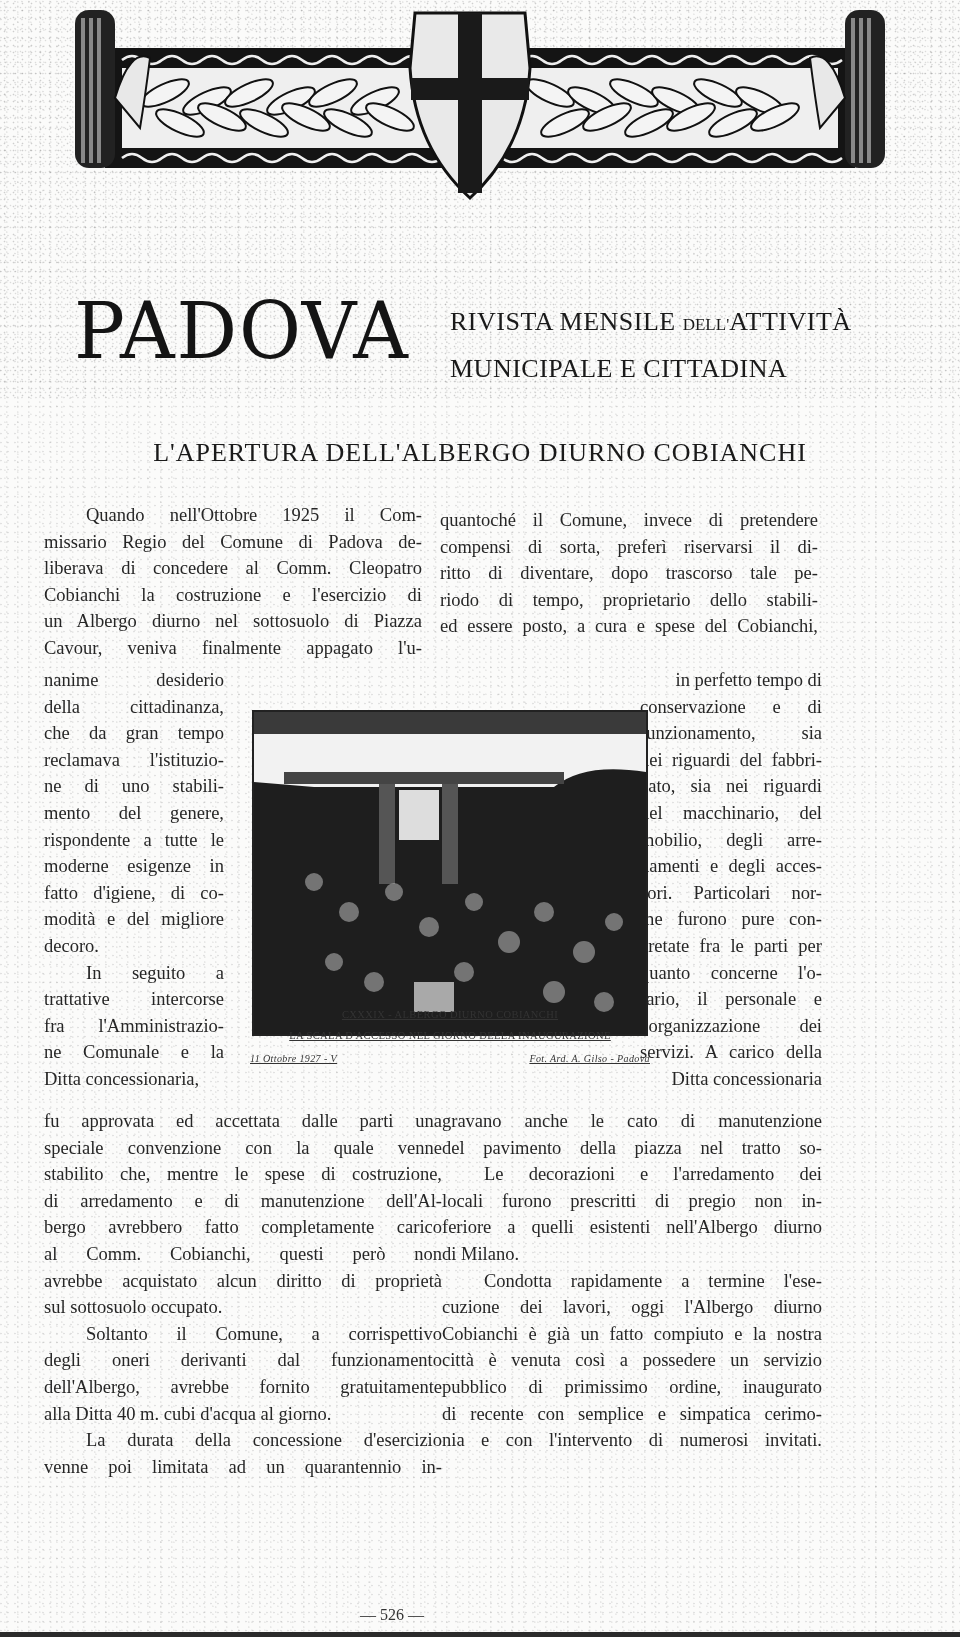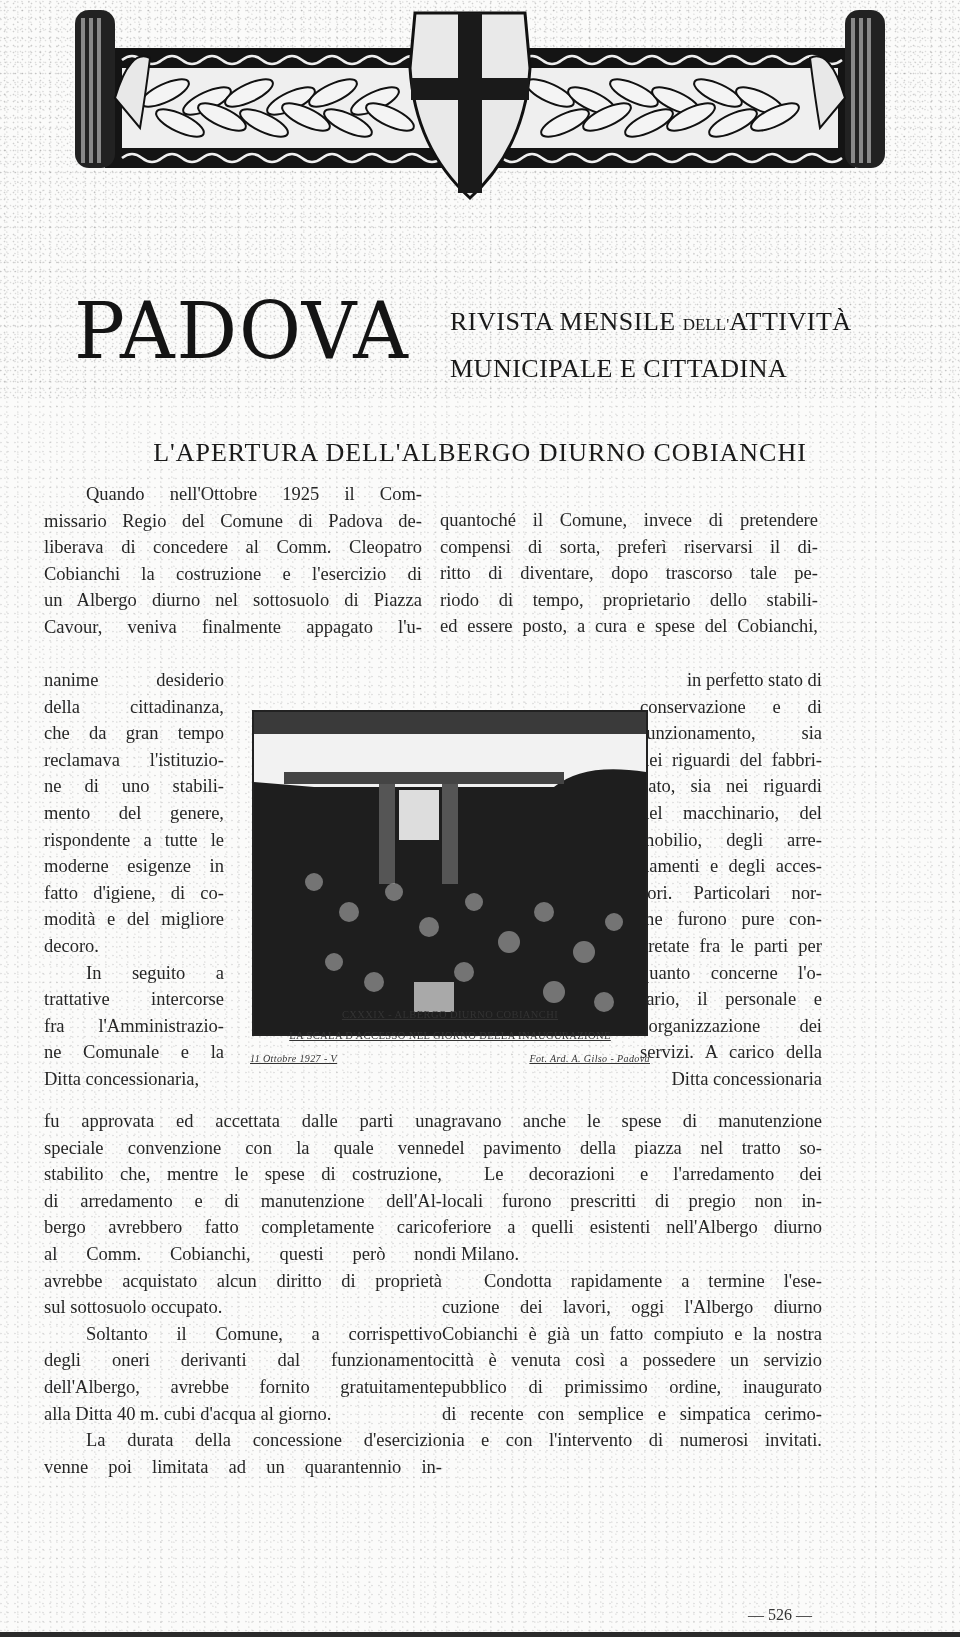--- a/index.html
+++ b/index.html
@@ -60,22 +60,22 @@
   .photo {
     position: absolute; left: 252px; top: 710px; width: 396px; height: 326px;
     border: 2px solid #222; box-sizing: border-box; background: #2a2a2a; overflow: hidden;
   }
   .caption {
     position: absolute; left: 250px; width: 400px;
     font-family: "Liberation Serif", "DejaVu Serif", serif;
     color: #333; font-size: 10.5px; letter-spacing: 0.4px;
   }
   .page-number {
-    position: absolute; left: 0; width: 784px; top: 1606px; text-align: right;
-    font-family: "Liberation Serif", "DejaVu Serif", serif; font-size: 16px; color: #333; padding-left: 28px;
+    position: absolute; left: 0; width: 784px; top: 1606px; text-align: center;
+    font-family: "Liberation Serif", "DejaVu Serif", serif; font-size: 16px; color: #333;
   }
   .bottom-bar { position: absolute; left: 0; top: 1632px; width: 960px; height: 5px; background: #2b2b2b; }
 </style>
 </head>
 <body>
 
 <div class="noise"></div>
 <div class="top-noise"></div>
 
 <svg id="banner" viewBox="0 0 820 200">
@@ -131,21 +131,21 @@
 </svg>
 
 <div class="masthead-title">PADOVA</div>
 <div class="masthead-sub">
   <div><span>RIVISTA MENSILE </span><span class="small">DELL'</span><span>ATTIVITÀ</span></div>
   <div>MUNICIPALE E CITTADINA</div>
 </div>
 
 <div class="article-title">L'APERTURA DELL'ALBERGO DIURNO COBIANCHI</div>
 
-<div class="para" id="lt" style="left:44px; top:481px; width:378px;">
+<div class="para" id="lt" style="left:44px; top:502px; width:378px;">
     <span class="line" style="padding-left: 42px;">Quando nell'Ottobre 1925 il Com-</span>
     <span class="line">missario Regio del Comune di Padova de-</span>
     <span class="line">liberava di concedere al Comm. Cleopatro</span>
     <span class="line">Cobianchi la costruzione e l'esercizio di</span>
     <span class="line">un Albergo diurno nel sottosuolo di Piazza</span>
     <span class="line">Cavour, veniva finalmente appagato l'u-</span>
   </div>
 <div class="para" id="lw" style="left:44px; top:667px; width:180px;">
     <span class="line">nanime desiderio</span>
     <span class="line">della cittadinanza,</span>
@@ -181,39 +181,39 @@
     <span class="line">venne poi limitata ad un quarantennio in-</span>
   </div>
 <div class="para" id="rt" style="left:440px; top:507px; width:378px;">
     <span class="line">quantoché il Comune, invece di pretendere</span>
     <span class="line">compensi di sorta, preferì riservarsi il di-</span>
     <span class="line">ritto di diventare, dopo trascorso tale pe-</span>
     <span class="line">riodo di tempo, proprietario dello stabili-</span>
     <span class="line">ed essere posto, a cura e spese del Cobianchi,</span>
   </div>
 <div class="para" id="rw" style="left:640px; top:667px; width:182px;">
-    <span class="line right">in perfetto stato di</span>
+    <span class="line right">in perfetto tempo di</span>
     <span class="line">conservazione e di</span>
     <span class="line">funzionamento, sia</span>
     <span class="line">nei riguardi del fabbri-</span>
     <span class="line">cato, sia nei riguardi</span>
     <span class="line">del macchinario, del</span>
     <span class="line">mobilio, degli arre-</span>
     <span class="line">damenti e degli acces-</span>
     <span class="line">sori. Particolari nor-</span>
     <span class="line">me furono pure con-</span>
     <span class="line">cretate fra le parti per</span>
     <span class="line">quanto concerne l'o-</span>
     <span class="line">rario, il personale e</span>
     <span class="line">l'organizzazione dei</span>
     <span class="line">servizi. A carico della</span>
     <span class="line right">Ditta concessionaria</span>
   </div>
 <div class="para" id="rb" style="left:442px; top:1108px; width:380px;">
-    <span class="line">gravano anche le spese di manutenzione</span>
+    <span class="line">gravano anche le cato di manutenzione</span>
     <span class="line">del pavimento della piazza nel tratto so-</span>
     <span class="line" style="padding-left: 42px;">Le decorazioni e l'arredamento dei</span>
     <span class="line">locali furono prescritti di pregio non in-</span>
     <span class="line">feriore a quelli esistenti nell'Albergo diurno</span>
     <span class="line last">di Milano.</span>
     <span class="line" style="padding-left: 42px;">Condotta rapidamente a termine l'ese-</span>
     <span class="line">cuzione dei lavori, oggi l'Albergo diurno</span>
     <span class="line">Cobianchi è già un fatto compiuto e la nostra</span>
     <span class="line">città è venuta così a possedere un servizio</span>
     <span class="line">pubblico di primissimo ordine, inaugurato</span>

